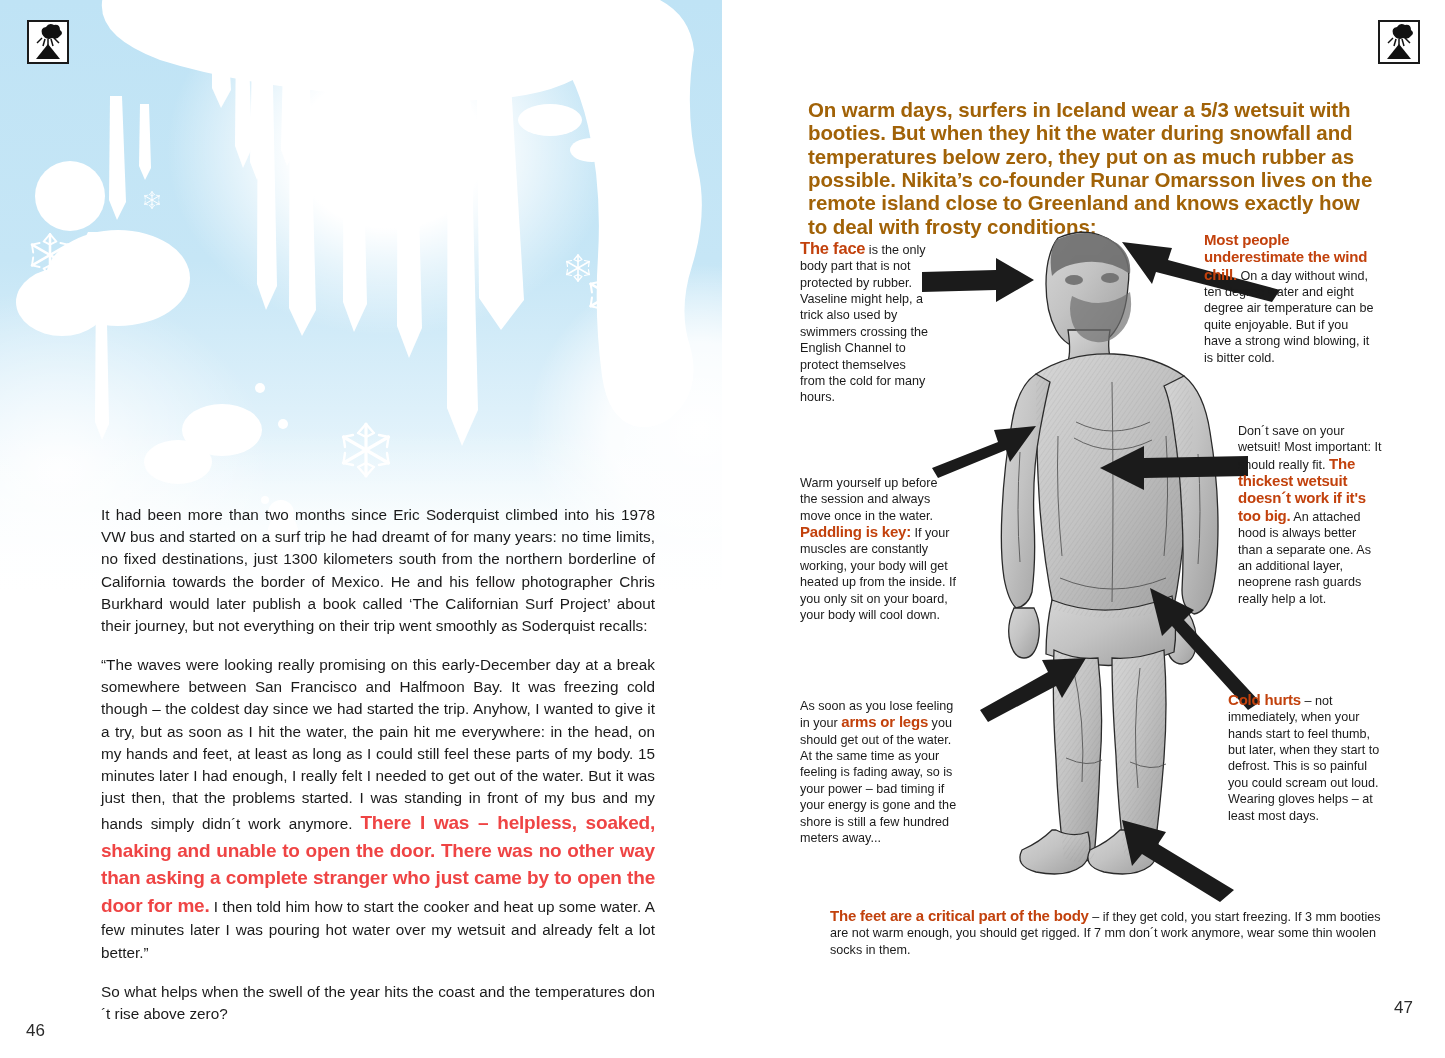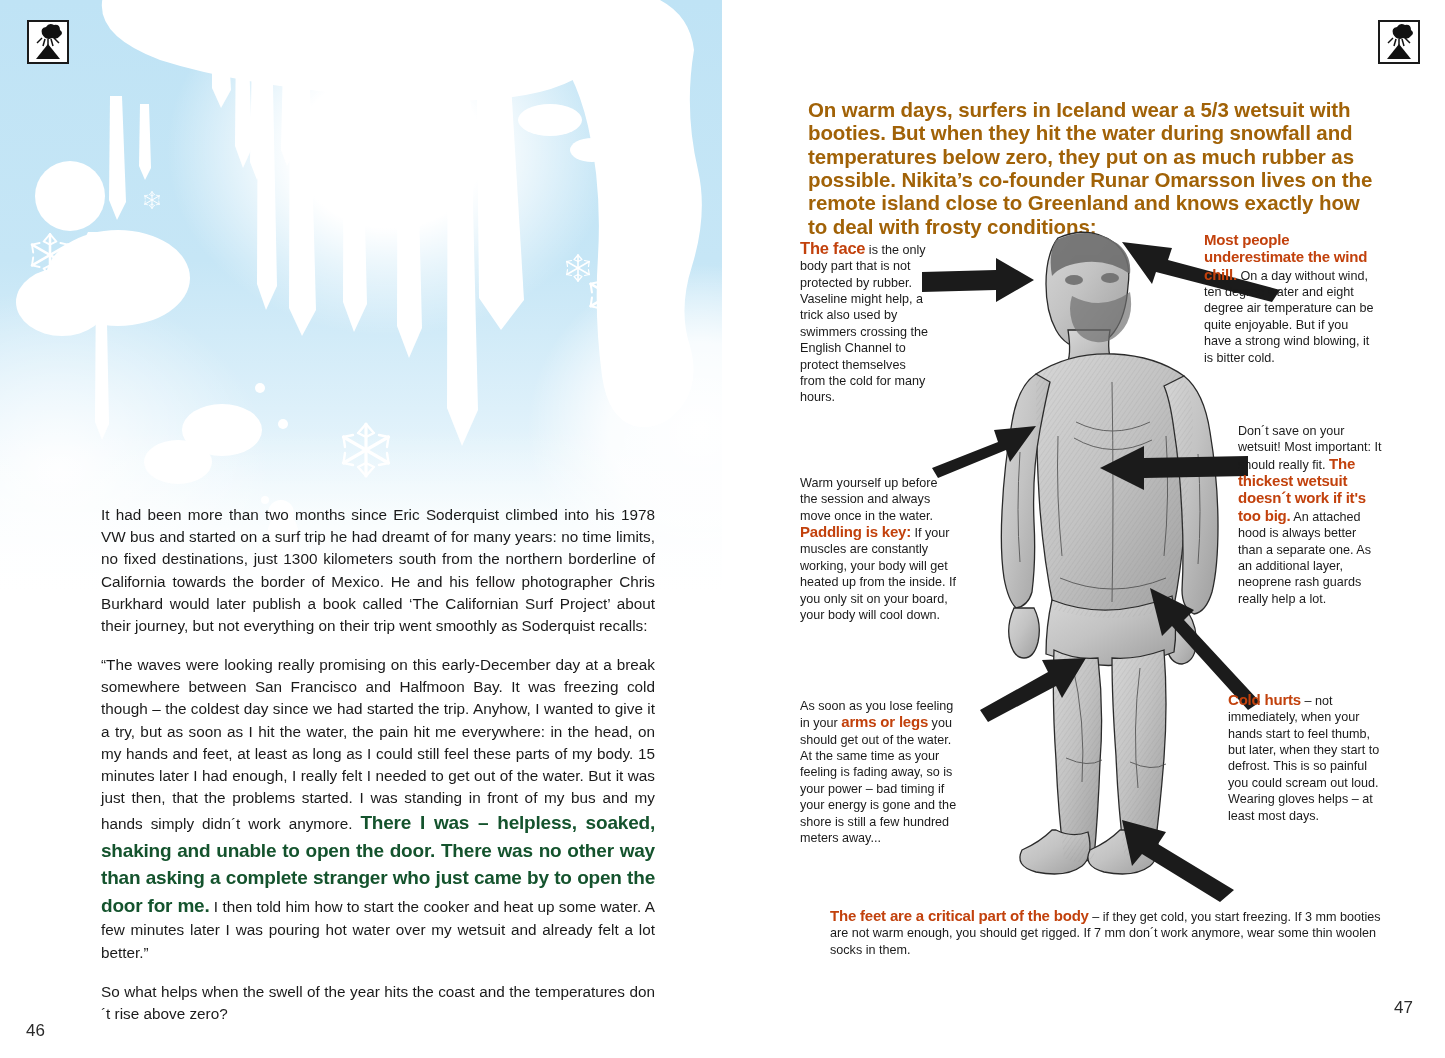--- a/index.html
+++ b/index.html
@@ -26,21 +26,21 @@
 
   .page-title{position:absolute;left:84px;top:415px;display:flex;align-items:center;gap:14px;}
   .page-title .ttl{font-family:"Liberation Sans Narrow","Liberation Sans",sans-serif;
     font-weight:bold;font-size:55px;letter-spacing:-1px;color:#111;
     transform:scaleX(.80);transform-origin:left center;white-space:nowrap;line-height:1;}
 
   .col-left{position:absolute;left:84px;top:504px;width:554px;
     font-size:15.3px;line-height:1.45;color:#1a1a1a;text-align:justify;margin-left:17px;}
   .col-left p{margin:0 0 17px 0;}
   .col-left .hl{font-family:"Liberation Sans Narrow","Liberation Sans",sans-serif;
-    font-weight:bold;font-size:19px;letter-spacing:-.2px;color:#14532d;}
+    font-weight:bold;font-size:19px;letter-spacing:-.2px;color:#ef4444;}
 
   .pagenum{position:absolute;font-size:17px;color:#2b2b2b;}
 
   
   #page-right{position:absolute;left:722px;top:0;width:723px;height:1058px;overflow:hidden;background:#fff;}
   .intro{position:absolute;left:86px;top:98px;width:566px;
     font-family:"Liberation Sans Narrow","Liberation Sans",sans-serif;
     font-weight:bold;font-size:20.5px;line-height:1.14;color:#a16207;letter-spacing:-.1px;}
 
   .callout{position:absolute;font-size:12.6px;line-height:1.30;color:#1b1b1b;}

